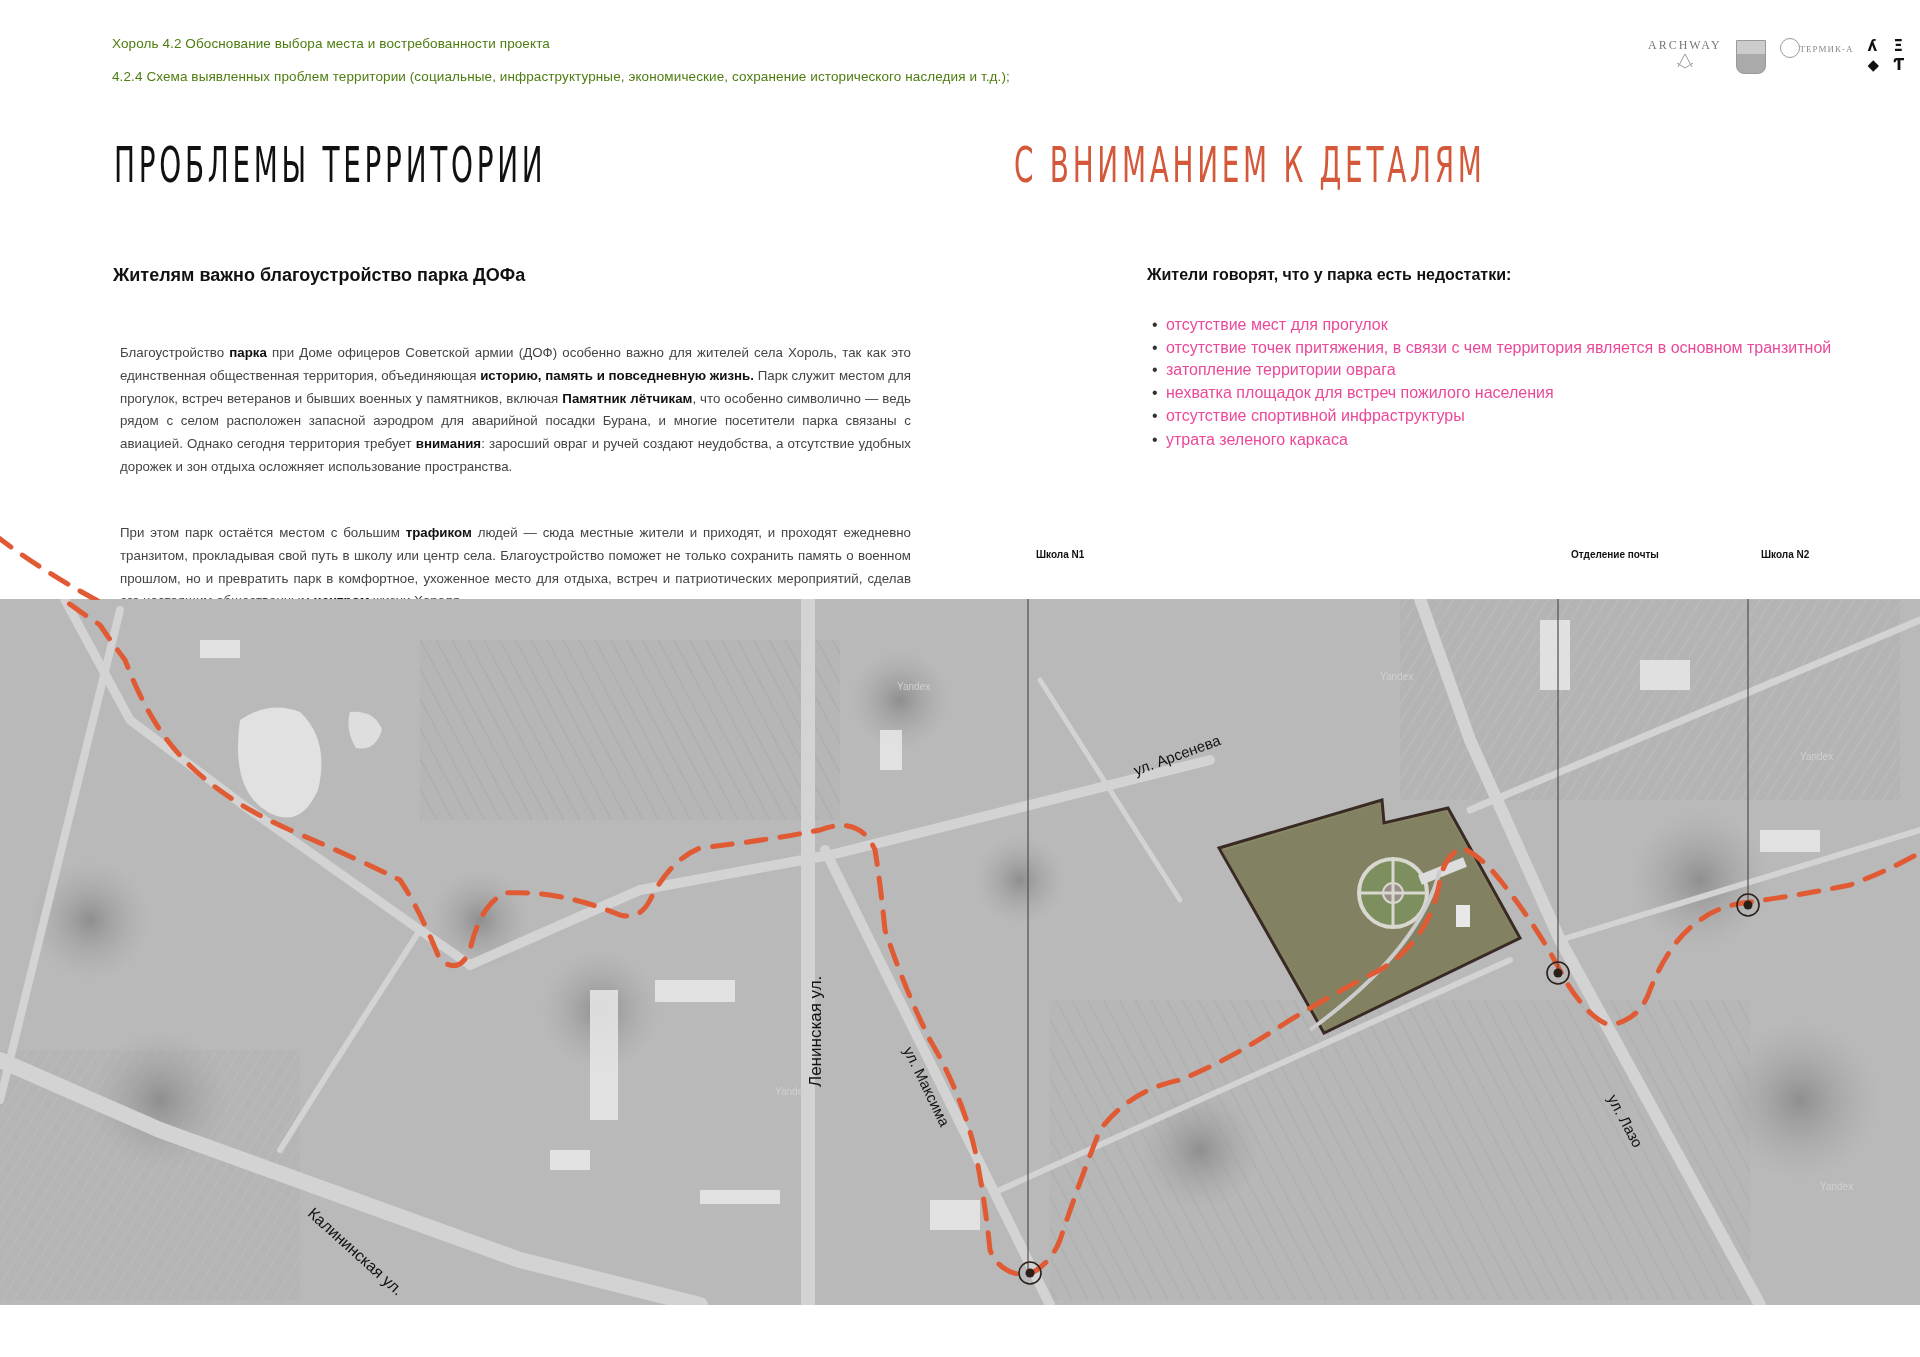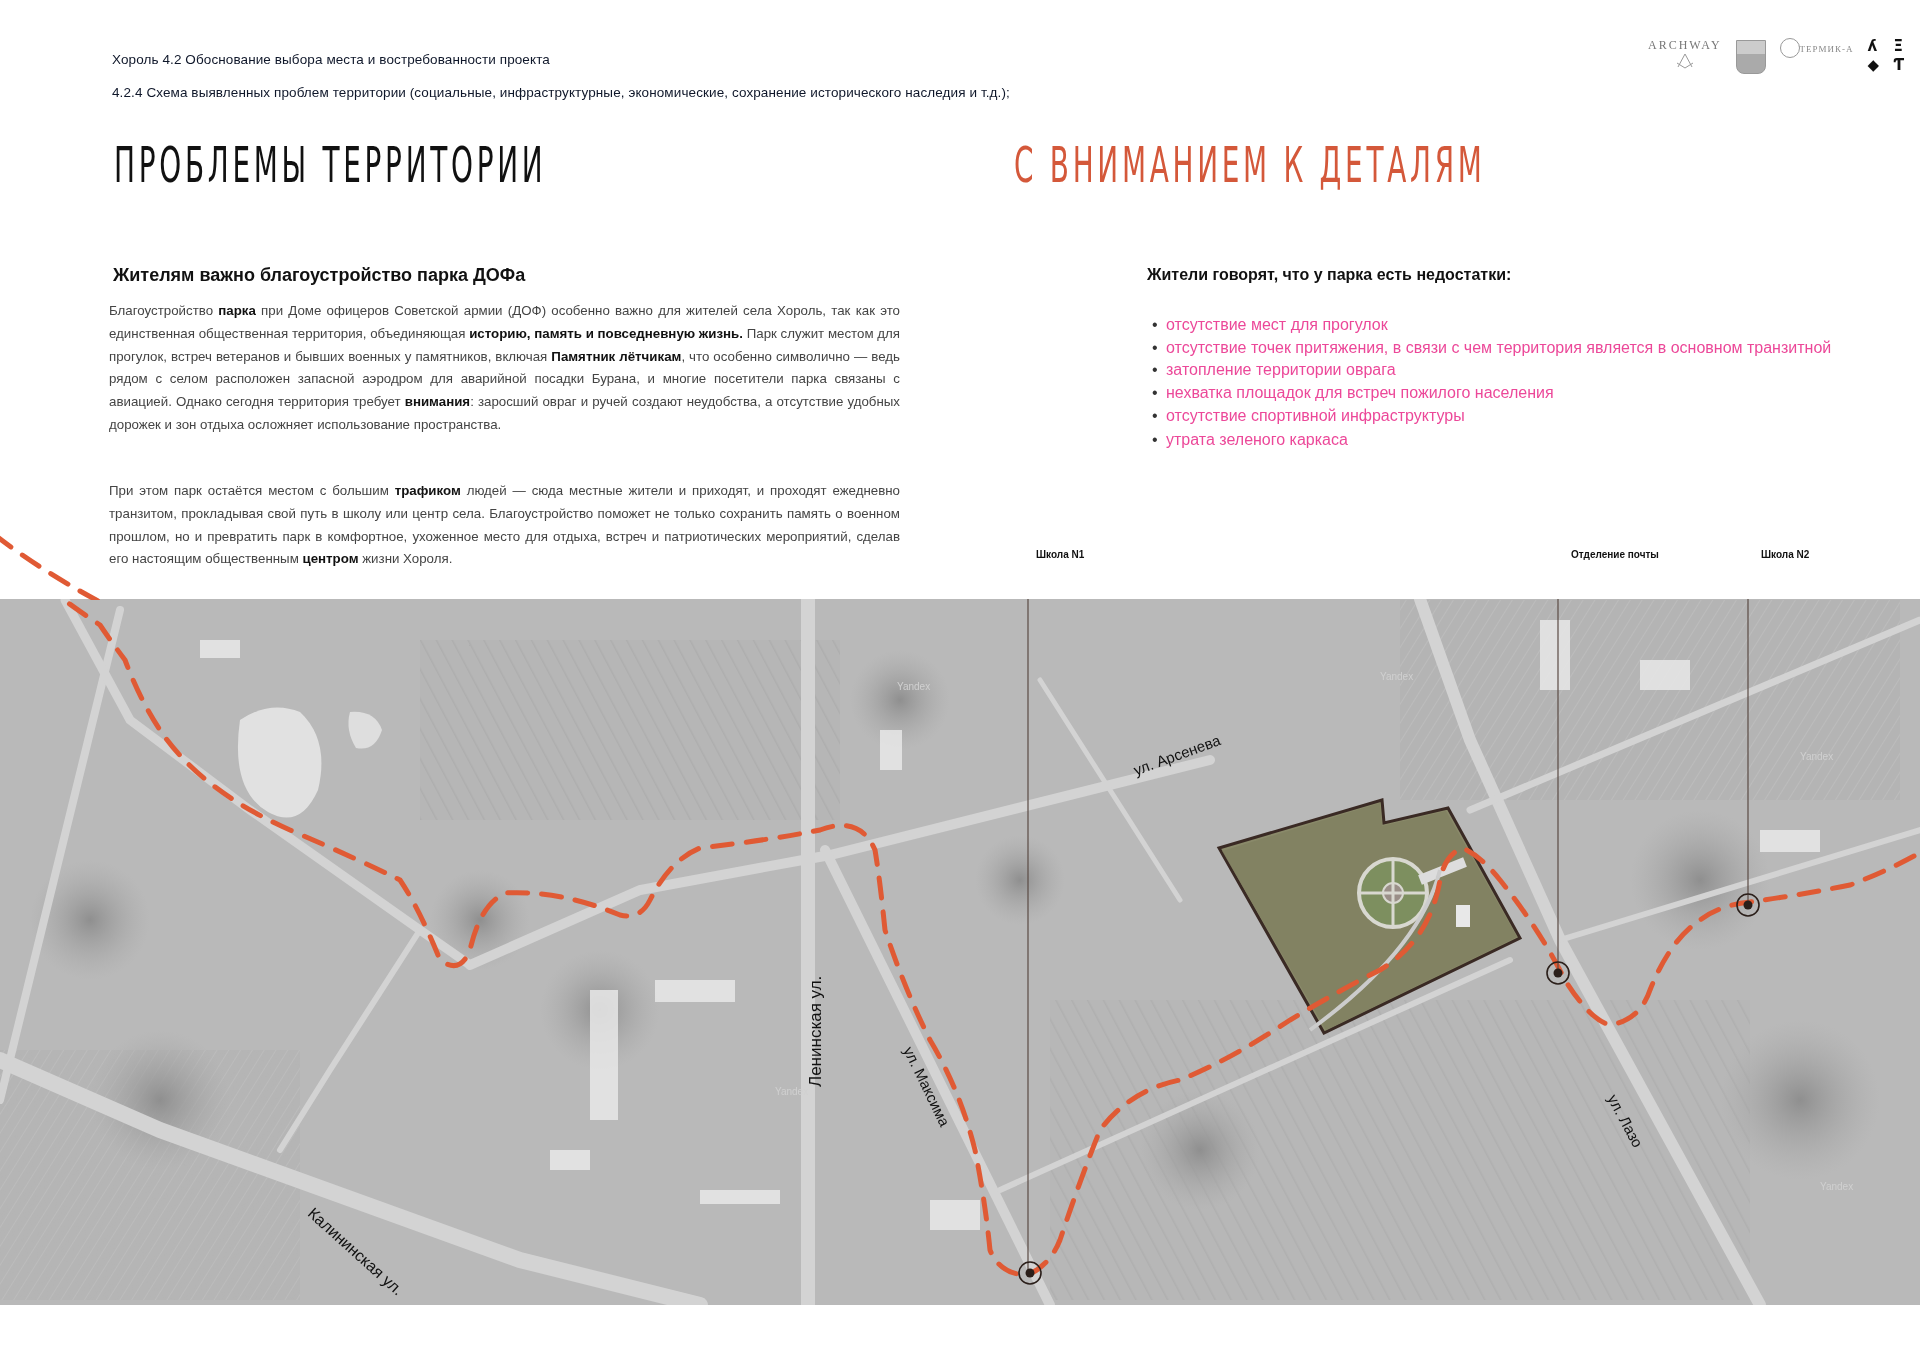--- a/index.html
+++ b/index.html
@@ -1,29 +1,29 @@
 <!DOCTYPE html>
 <html><head>
 <meta charset="utf-8">
 <style>
   html,body{margin:0;padding:0;background:#fff;}
   body{width:1920px;height:1357px;position:relative;overflow:hidden;font-family:"Liberation Sans","DejaVu Sans",sans-serif;color:#222;}
   .abs{position:absolute;}
-  .hdr-line{position:absolute;left:112px;font-size:13.5px;color:#0f172a;letter-spacing:0.1px;white-space:nowrap;margin-top:16px;}
+  .hdr-line{position:absolute;left:112px;font-size:13.5px;color:#4d7c0f;letter-spacing:0.1px;white-space:nowrap;}
   .logos{position:absolute;top:38px;left:1648px;display:flex;align-items:flex-start;gap:14px;}
   .logo-archway{display:flex;flex-direction:column;align-items:center;font-family:"Liberation Serif",serif;font-size:12px;letter-spacing:2px;color:#777;}
   .logo-crest{width:28px;height:32px;background:linear-gradient(#ccc 0 40%,#aaa 40% 100%);border:1px solid #999;border-radius:0 0 8px 8px;margin-top:2px;}
   .logo-termik{display:flex;flex-direction:row;align-items:center;font-family:"Liberation Serif",serif;font-size:9px;letter-spacing:1px;color:#888;}
   .logo-termik .emb{width:18px;height:18px;border:1.5px solid #999;border-radius:50%;margin-bottom:2px;}
   .logo-glyphs{display:grid;grid-template-columns:16px 16px;gap:2px 10px;font-family:"DejaVu Sans",sans-serif;font-weight:bold;font-size:15px;color:#111;line-height:17px;}
   .title{position:absolute;top:136px;font-family:"DejaVu Sans Condensed","DejaVu Sans",sans-serif;font-weight:200;font-size:50px;letter-spacing:6px;transform:scaleX(0.62);transform-origin:left top;white-space:nowrap;text-transform:uppercase;}
   .title-left{left:114px;color:#111;}
   .title-right{left:1014px;color:#d4583a;}
   .sec-h{position:absolute;font-weight:bold;color:#111;white-space:nowrap;}
-  .para{position:absolute;left:109px;width:791px;font-size:13.3px;line-height:22.8px;color:#444;text-align:justify;}
+  .para{position:absolute;left:120px;width:791px;font-size:13.3px;line-height:22.8px;color:#444;text-align:justify;margin-top:42px;}
   .para b{color:#111;}
   .bullets{position:absolute;left:1152px;top:314px;list-style:none;margin:0;padding:0;font-size:16px;color:#ec4899;}
   .bullets li{height:22.7px;line-height:22.7px;white-space:nowrap;}
   .bullets li::before{content:"•";display:inline-block;width:14px;color:#333;}
   .map{position:absolute;left:0;top:599px;width:1920px;height:706px;overflow:hidden;background:#b8b8b8;}
   .map svg{position:absolute;left:0;top:0;}
   .poi-label{position:absolute;font-size:10px;font-weight:600;color:#111;white-space:nowrap;}
   .street{position:absolute;font-size:15px;color:#111;white-space:nowrap;transform-origin:left center;}
 </style>
 </head>

